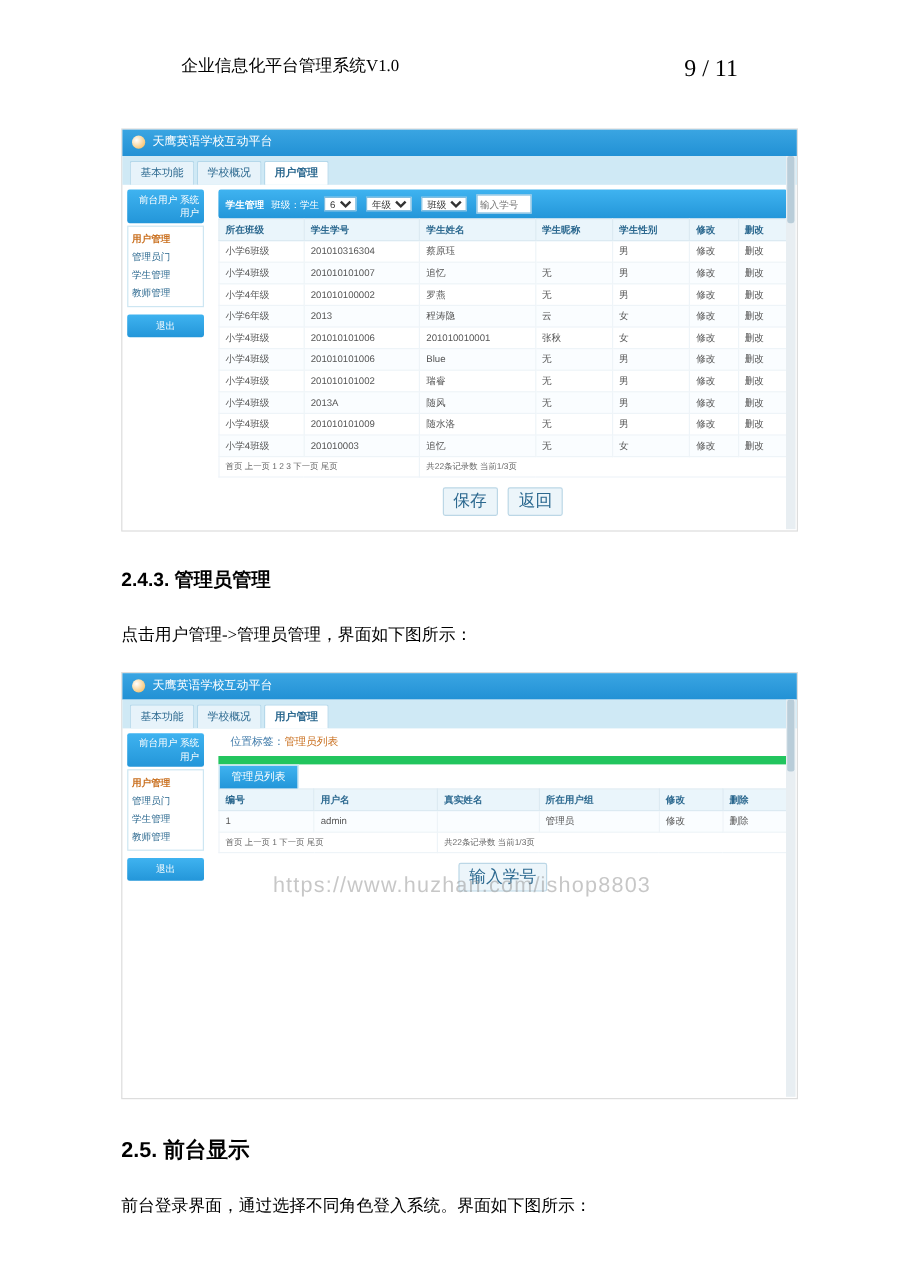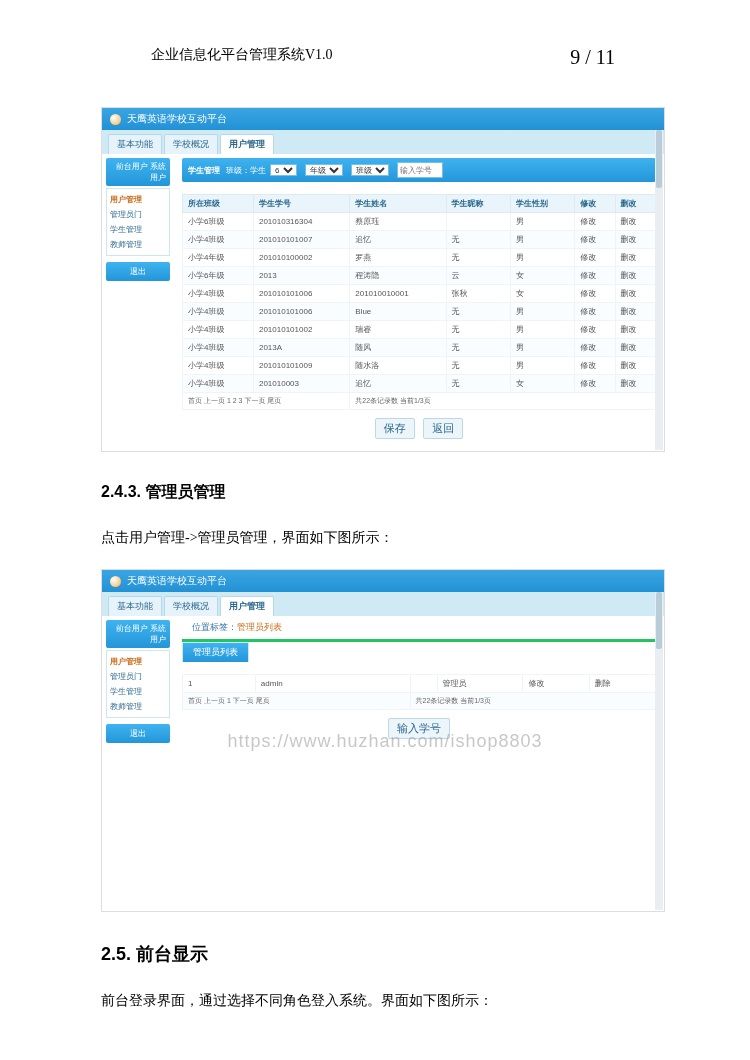--- a/index.html
+++ b/index.html
@@ -7,40 +7,40 @@
 .header-row { display:flex; justify-content:space-between; margin-bottom:38px; padding:0 50px; }
 .header-title { font-size:14px; }
 .pager { font-size:20px; }
 
 .shot { width:100%; border:1px solid #ddd; background:#fff; box-sizing:border-box; font-family:"Microsoft YaHei","SimSun",sans-serif; position:relative; }
 .tit-bar { background:linear-gradient(#3aa5e2,#2291d5); color:#fff; font-size:10px; padding:3px 8px; height:16px; line-height:16px; }
 .tit-bar::before { content:""; display:inline-block; width:11px; height:11px; background:radial-gradient(circle at 35% 35%,#fff,#f3b246); border-radius:50%; margin-right:6px; vertical-align:middle; }
 .tab-row { background:#cfe9f5; display:flex; padding:4px 6px 0 6px; font-size:9px; }
 .tab { padding:3px 8px; border:1px solid #b5d8ea; border-bottom:none; margin-right:2px; color:#2b688f; background:#e7f3fa; border-radius:2px 2px 0 0; }
 .tab.active { background:#fff; font-weight:bold; }
-.crumb { font-size:9px; color:#3c78a8; padding:5px 10px; border-bottom:3px solid #22c55e; }
+.crumb { font-size:9px; color:#3c78a8; padding:5px 10px; border-bottom:7px solid #22c55e; }
 .crumb .cur { color:#c96f1e; }
 .shot-body { display:flex; padding:0; font-size:9px; color:#444; }
 .sidebar { width:64px; padding:4px; }
 .side-head { background:linear-gradient(#3fb3f0,#2396d9); color:#fff; font-size:8px; padding:3px 4px; border-radius:2px;text-align:right; }
 .side-box { border:1px solid #cde6f2; padding:3px 2px; margin-top:2px; }
 .side-item{ padding:2px 1px; color:#2b688f; font-size:8px;}
 .side-btn { background:linear-gradient(#3fb3f0,#2396d9); color:#fff; font-size:8px; text-align:center; padding:4px 0; margin-top:6px; border-radius:2px; }
 .main { flex:1; padding:4px 8px; }
 .filter-bar { background:linear-gradient(#3fb3f0,#2396d9); color:#fff; font-size:8px; padding:4px 6px; border-radius:2px; display:flex; align-items:center; }
 .filter-bar .lbl{ margin-right:6px; font-weight:bold; }
 .filter-bar select, .filter-bar input[type=text]{ font-size:8px; height:12px; border:1px solid #7fbde0; margin:0 4px; background:#fff; color:#333; }
 .filter-bar input[type=text]{ width:40px; }
-.tbl { width:100%; border-collapse:collapse; font-size:8px; margin-top:12px; }
+.tbl { width:100%; border-collapse:collapse; font-size:8px; margin-top:0; }
 .tbl th{ background:#eaf5fb; text-align:left; padding:3px 5px; color:#2b688f; border:1px solid #dceaf2; white-space:nowrap; }
 .tbl td{ padding:3px 5px; border:1px solid #eef4f8; color:#555; white-space:nowrap; }
 .tbl tr:nth-child(even) td{ background:#fafdff; }
 .pager-row td{ font-size:7px; color:#666; }
 .btn-center{ text-align:center; padding:8px 0; }
-.ui-btn{ display:inline-block; font-size:11px; border:1px solid #bcd7e6; background:#ecf5fa; color:#2b688f; padding:2px 8px; margin:0 3px; border-radius:2px; }
+.ui-btn{ display:inline-block; font-size:14px; border:1px solid #bcd7e6; background:#ecf5fa; color:#2b688f; padding:2px 8px; margin:0 3px; border-radius:2px; }
 
 .sub-block .main { padding-top:0; }
 .sub-block .tab2-row { display:flex; font-size:9px; padding:0 0 0 0; }
 .sub-block .tab2 { padding:3px 10px; border:1px solid #cde6f2; border-bottom:none; background:#f5fbfe; color:#2b688f; }
 .sub-block .tab2.active { background:linear-gradient(#3fb3f0,#2396d9); color:#fff; }
 .scroll-y { position:absolute; right:1px; top:22px; bottom:1px; width:8px; background:#e8eef2; }
 .scroll-y .thumb{ position:absolute; left:1px; right:1px; top:0; height:18%; background:#b9cdd9; border-radius:2px; }
 .gap-1{ height:160px; }
 
 .h2 { font-family:"SimHei","Microsoft YaHei",sans-serif; font-size:16px; font-weight:bold; margin:30px 0 26px 0; }
@@ -228,20 +228,28 @@
         </div>
         <div class="side-btn">退出</div>
       </div>
       <div class="main">
         <div class="crumb"><span>位置标签：</span><span class="cur">管理员列表</span></div>
         <div class="tab2-row">
           <div class="tab2 active">管理员列表</div>
         </div>
         <table class="tbl">
           <tbody>
+              <tr>
+            <th>编号</th>
+            <th>用户名</th>
+            <th>真实姓名</th>
+            <th>所在用户组</th>
+            <th>修改</th>
+            <th>删除</th>
+          </tr>
           <tr>
             <td>1</td>
             <td>admin</td>
             <td></td>
             <td>管理员</td>
             <td>修改</td>
             <td>删除</td>
           </tr>
           <tr class="pager-row">
                 <td colspan="2">首页 上一页 1 下一页 尾页</td>

